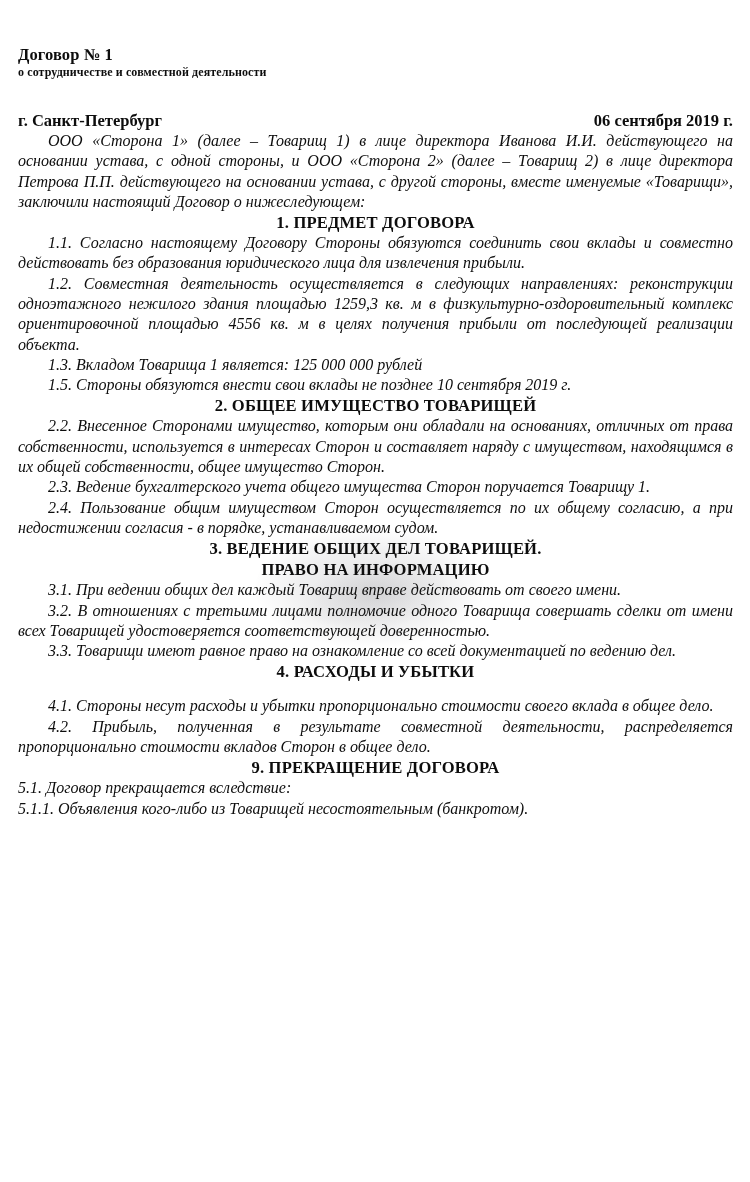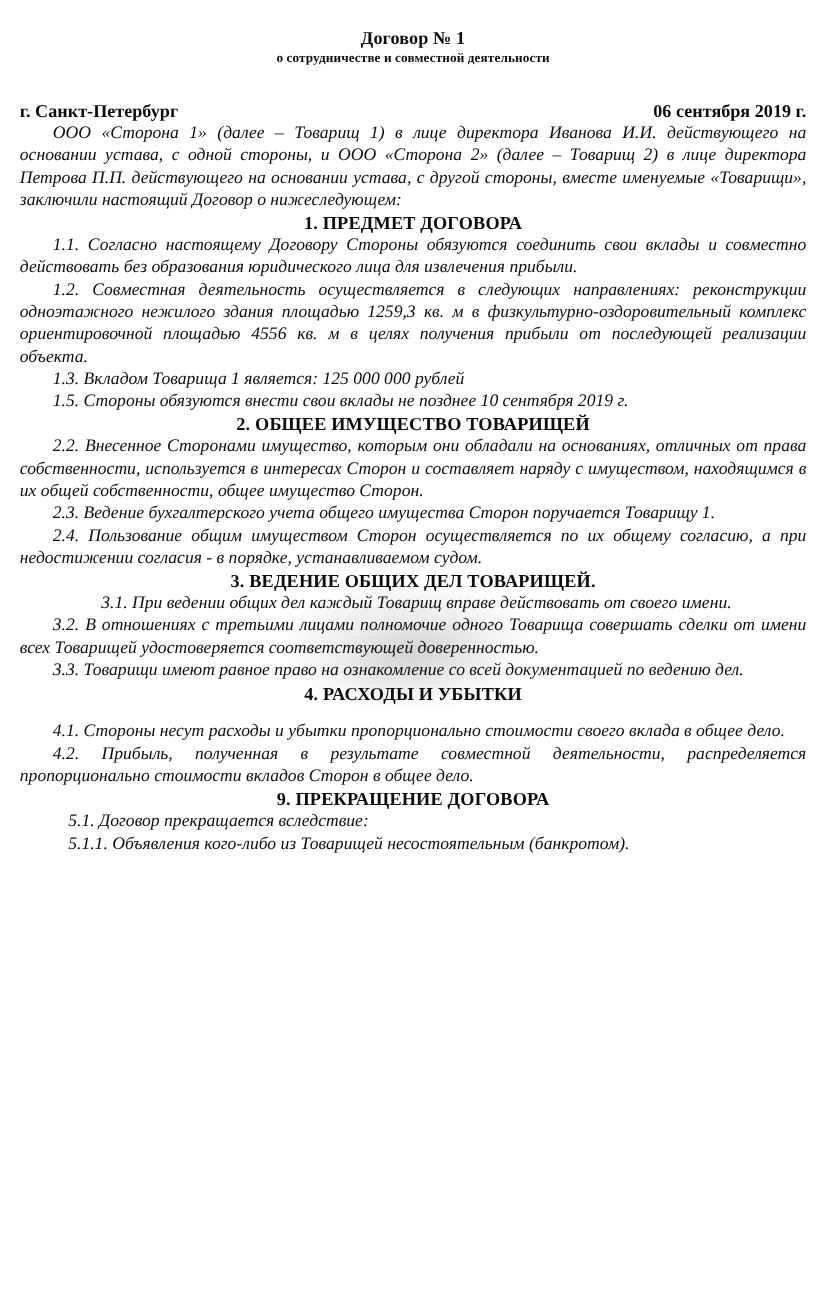--- a/index.html
+++ b/index.html
@@ -38,22 +38,21 @@
     pointer-events: none;
     z-index: 0;
     transform: rotate(-8deg);
   }
   .content {
     position: relative;
     z-index: 2;
     padding: 0 17px 0 18px;
   }
   .title-block {
-    padding-top: 24px;
-    text-align: center;
+    padding-top: 44px;
     line-height: 1.30;
   }
   .title-line {
     font-size: 16.5px;
     font-weight: bold;
     letter-spacing: 0.1px;
   }
   .subtitle-line {
     font-size: 12px;
     font-weight: bold;
@@ -73,21 +72,21 @@
     margin: 0;
     font-size: 16px;
     line-height: 1.268;
     text-align: justify;
     text-justify: inter-word;
     text-indent: 30px;
     hyphens: none;
     font-style: italic;
   }
   p.para.noindent { text-indent: 0; }
-  p.para.leftalign { text-align: left; margin-left: 44px; }
+  p.para.leftalign { text-align: left; }
 
   .intro { margin-top: 26px; }
 
   h2.section-heading {
     margin: 0;
     font-size: 16.6px;
     font-weight: bold;
     text-align: center;
     line-height: 1.268;
     letter-spacing: 0.15px;
@@ -124,20 +123,21 @@
     <p class="para">1.2. Совместная деятельность осуществляется в следующих направлениях: реконструкции одноэтажного нежилого здания площадью 1259,3 кв. м в физкультурно-оздоровительный комплекс ориентировочной площадью 4556 кв. м в целях получения прибыли от последующей реализации объекта.</p>
     <p class="para">1.3. Вкладом Товарища 1 является: 125 000 000 рублей</p>
     <p class="para">1.5. Стороны обязуются внести свои вклады не позднее 10 сентября 2019 г.</p>
 
     <h2 class="section-heading sp-before-heading">2. ОБЩЕЕ ИМУЩЕСТВО ТОВАРИЩЕЙ</h2>
     <p class="para">2.2. Внесенное Сторонами имущество, которым они обладали на основаниях, отличных от права собственности, используется в интересах Сторон и составляет наряду с имуществом, находящимся в их общей собственности, общее имущество Сторон.</p>
     <p class="para">2.3. Ведение бухгалтерского учета общего имущества Сторон поручается Товарищу 1.</p>
     <p class="para">2.4. Пользование общим имуществом Сторон осуществляется по их общему согласию, а при недостижении согласия - в порядке, устанавливаемом судом.</p>
 
     <h2 class="section-heading sp-before-heading">3. ВЕДЕНИЕ ОБЩИХ ДЕЛ ТОВАРИЩЕЙ.</h2>
+    <h2 class="section-heading">ПРАВО НА ИНФОРМАЦИЮ</h2>
     <p class="para leftalign sp-after-heading">3.1. При ведении общих дел каждый Товарищ вправе действовать от своего имени.</p>
     <p class="para">3.2. В отношениях с третьими лицами полномочие одного Товарища совершать сделки от имени всех Товарищей удостоверяется соответствующей доверенностью.</p>
     <p class="para">3.3. Товарищи имеют равное право на ознакомление со всей документацией по ведению дел.</p>
 
     <h2 class="section-heading sp-before-heading-lg">4. РАСХОДЫ И УБЫТКИ</h2>
     <div class="gap-md"></div>
     <p class="para">4.1. Стороны несут расходы и убытки пропорционально стоимости своего вклада в общее дело.</p>
     <p class="para">4.2. Прибыль, полученная в результате совместной деятельности, распределяется пропорционально стоимости вкладов Сторон в общее дело.</p>
 
     <h2 class="section-heading sp-before-heading">9. ПРЕКРАЩЕНИЕ ДОГОВОРА</h2>

